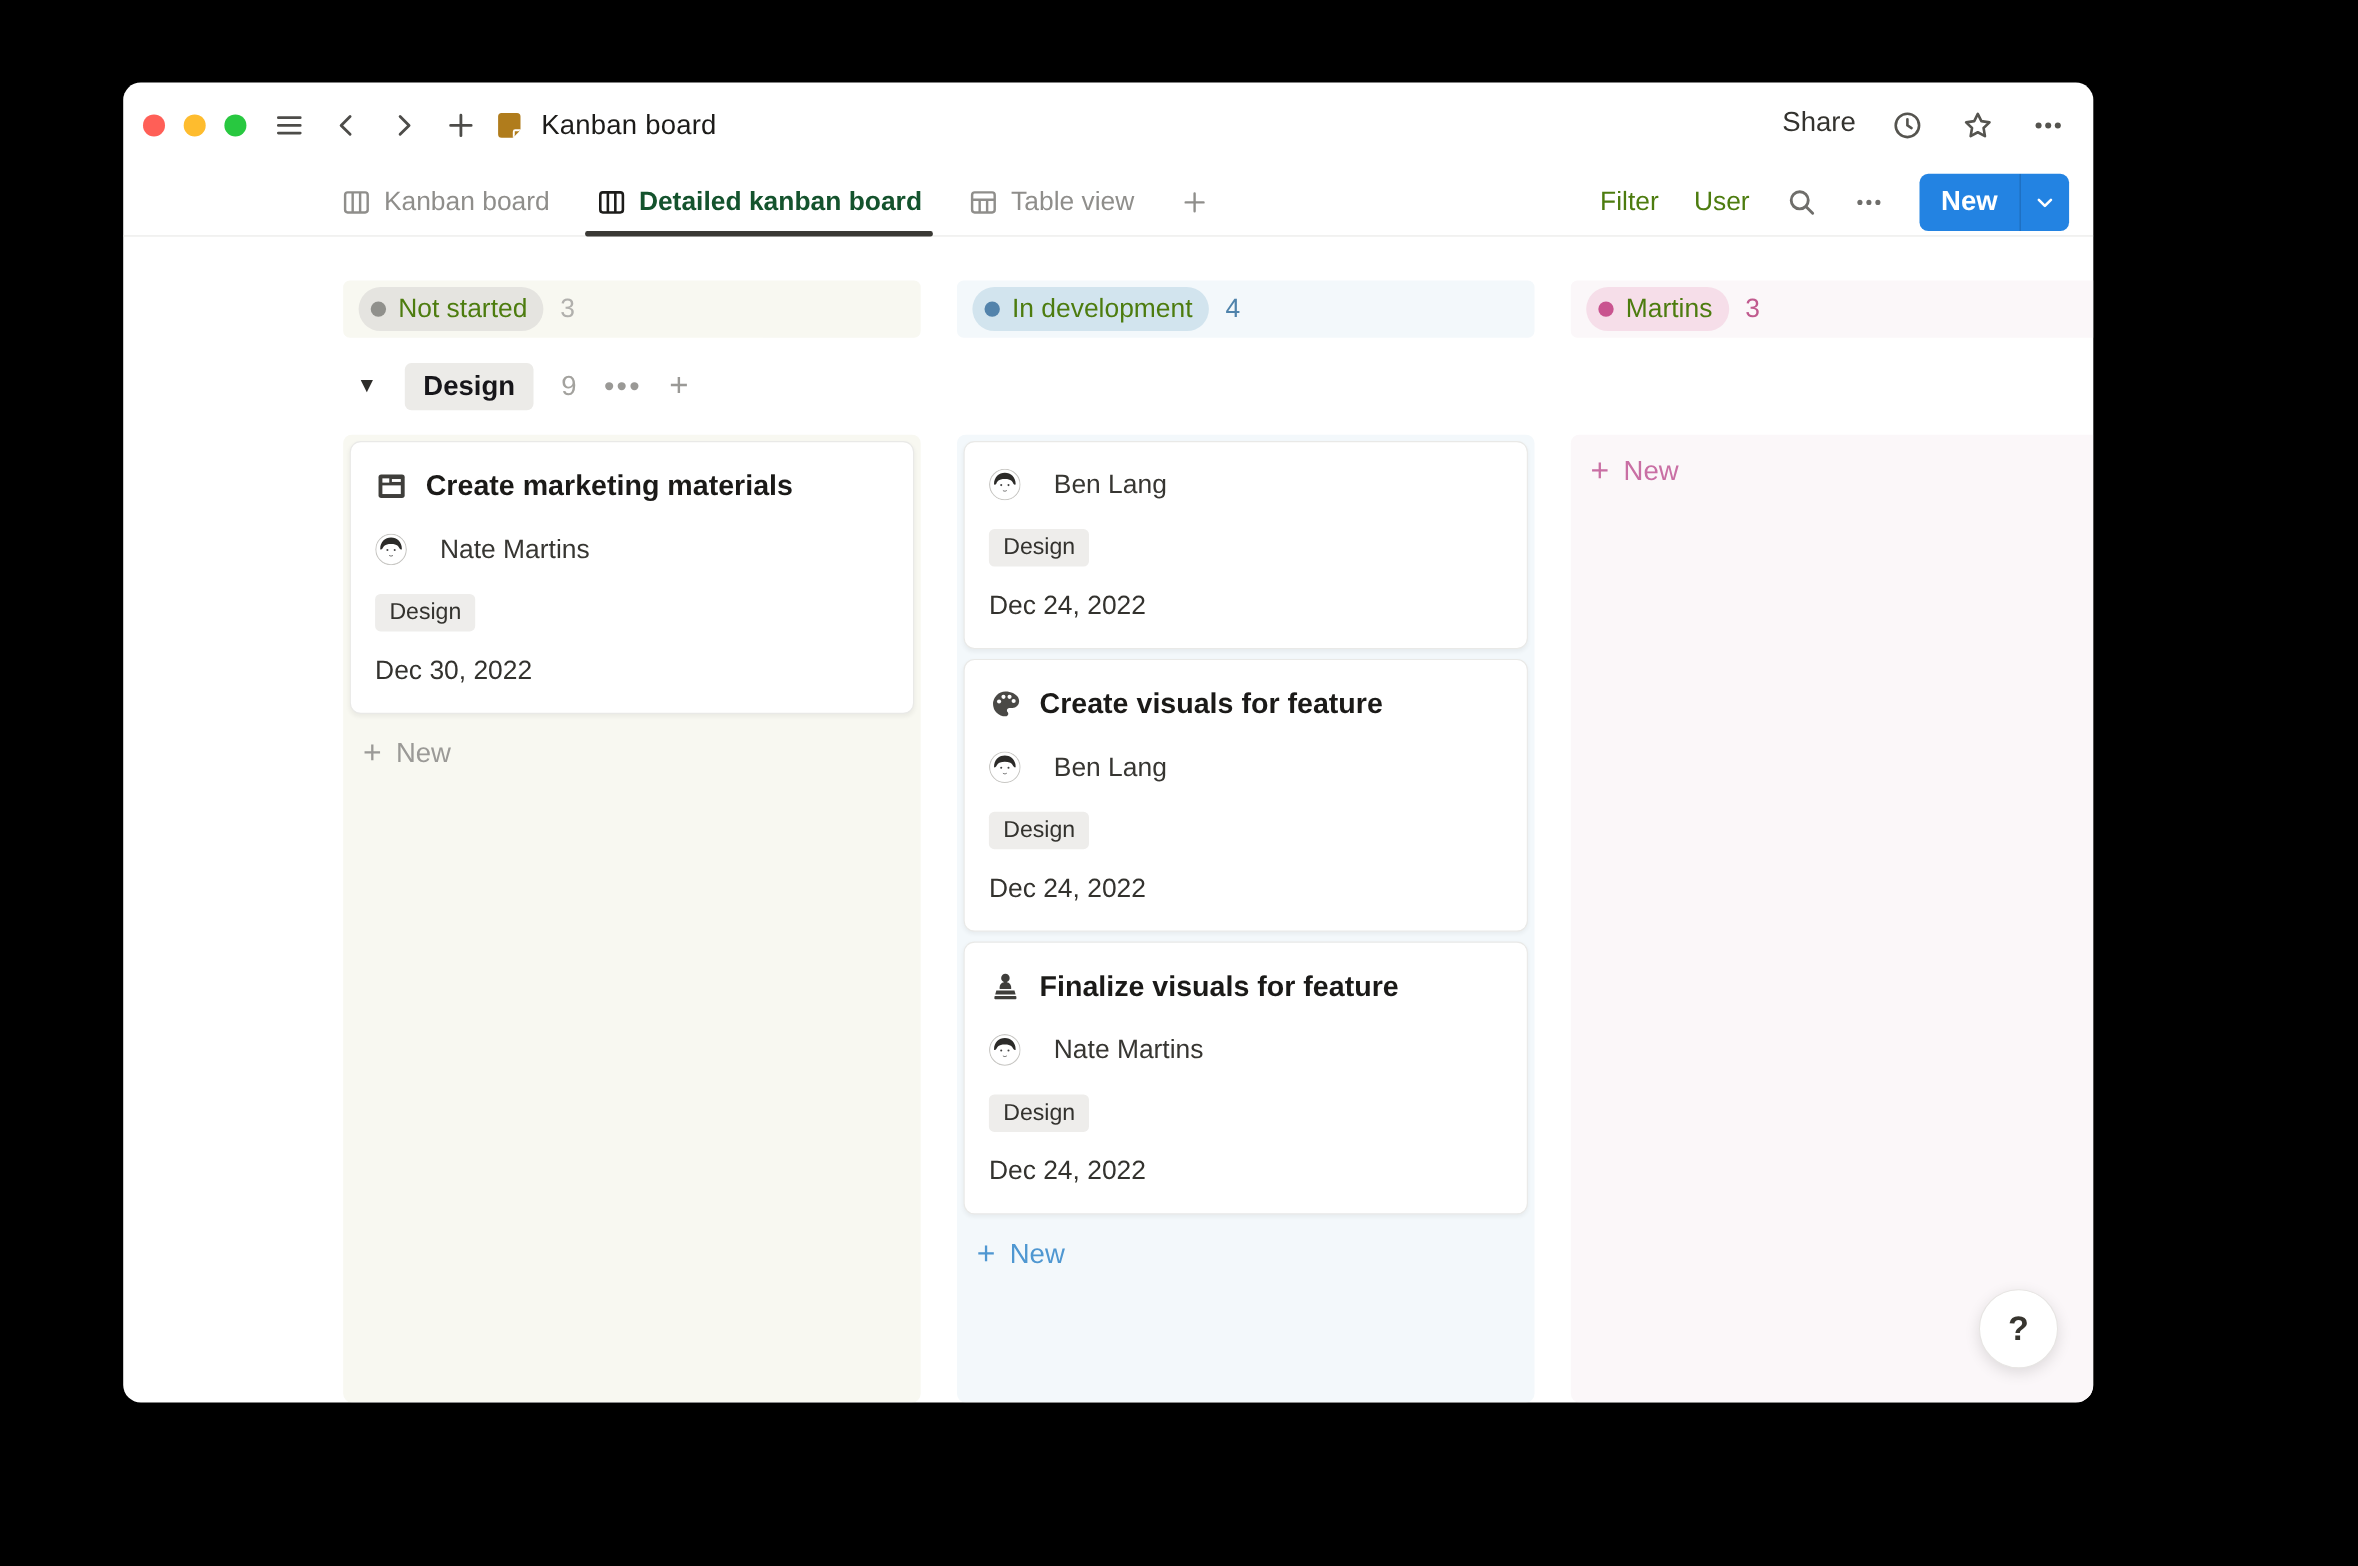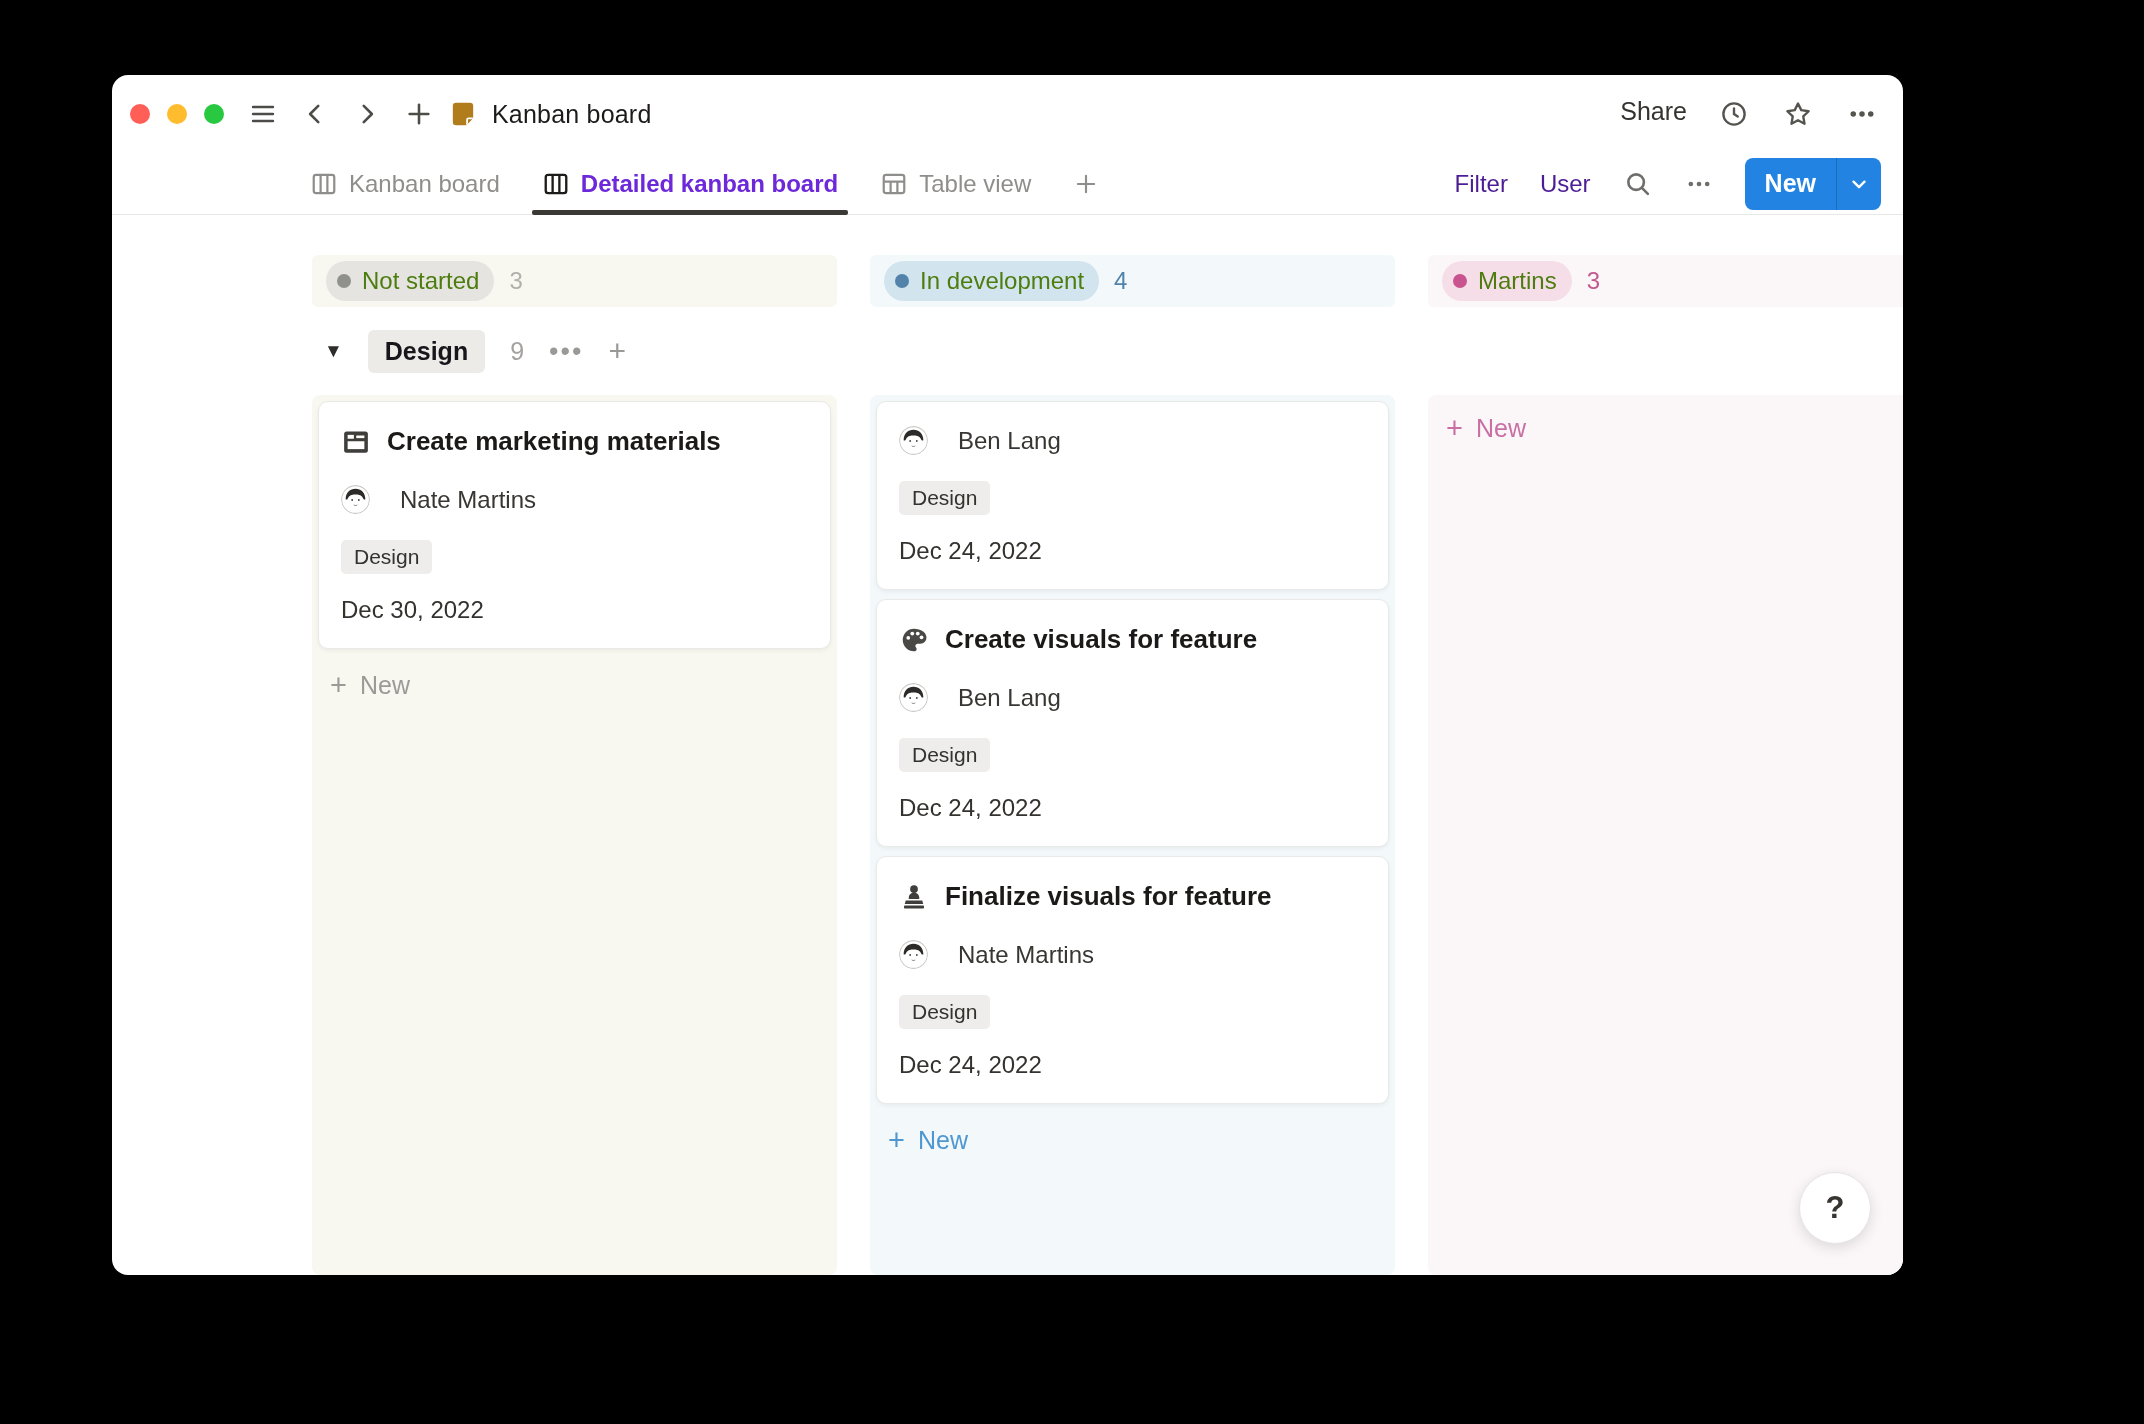--- a/index.html
+++ b/index.html
@@ -15,25 +15,25 @@
   .nav-icons { display:flex; align-items:center; gap:18px; margin-left:22px; color:#4d4c49; }
   .icon-btn { display:flex; align-items:center; justify-content:center; width:34px; height:34px; }
   .page-title-group { display:flex; align-items:center; gap:12px; margin-left:10px; }
   .wtitle { font-size:25px; color:#1c1b19; font-weight:500; letter-spacing:.2px; }
   .titlebar-right { margin-left:auto; display:flex; align-items:flex-start; gap:30px; color:#55544f; }
   .share { font-size:25px; color:#34332f; }
 
   
   .tabbar { height:62px; flex:none; display:flex; align-items:stretch; border-bottom:1px solid #e8e8e6; padding-left:196px; }
   .tab { display:flex; align-items:center; gap:11px; font-size:24px; color:#8f8e8b; margin-right:38px; position:relative; padding:0 2px; }
-  .tab.active { color:#6d28d9; font-weight:600; }
+  .tab.active { color:#14532d; font-weight:600; }
   .tab.active::after { content:""; position:absolute; left:-8px; right:-8px; bottom:-1px; height:5px; background:#3a3935; border-radius:2px; }
   .tab-plus { display:flex; align-items:center; color:#8f8e8b; margin-right:0; }
   .view-toolbar { margin-left:auto; display:flex; align-items:center; gap:32px; padding-right:22px; }
-  .tool-label { font-size:24px; color:#4c1d95; }
+  .tool-label { font-size:24px; color:#4d7c0f; }
   .tool-icon { color:#6f6e6b; display:flex; align-items:center; }
   .new-btn { height:52px; border-radius:8px; background:#2383e2; display:flex; align-items:stretch; overflow:hidden; color:#fff; }
   .new-btn-main { display:flex; align-items:center; padding:0 20px; font-size:25px; font-weight:600; }
   .new-btn-divider { width:1px; background:rgba(10,30,50,.25); }
   .new-btn-chevron { width:44px; display:flex; align-items:center; justify-content:center; }
 
   
   .board { flex:1; display:flex; flex-direction:column; overflow:hidden; padding-top:40px; }
   .col-headers { display:flex; gap:33px; padding-left:200px; flex:none; }
   .col-header { width:525px; flex:none; height:52px; border-radius:6px; display:flex; align-items:center; padding:0 14px; }

